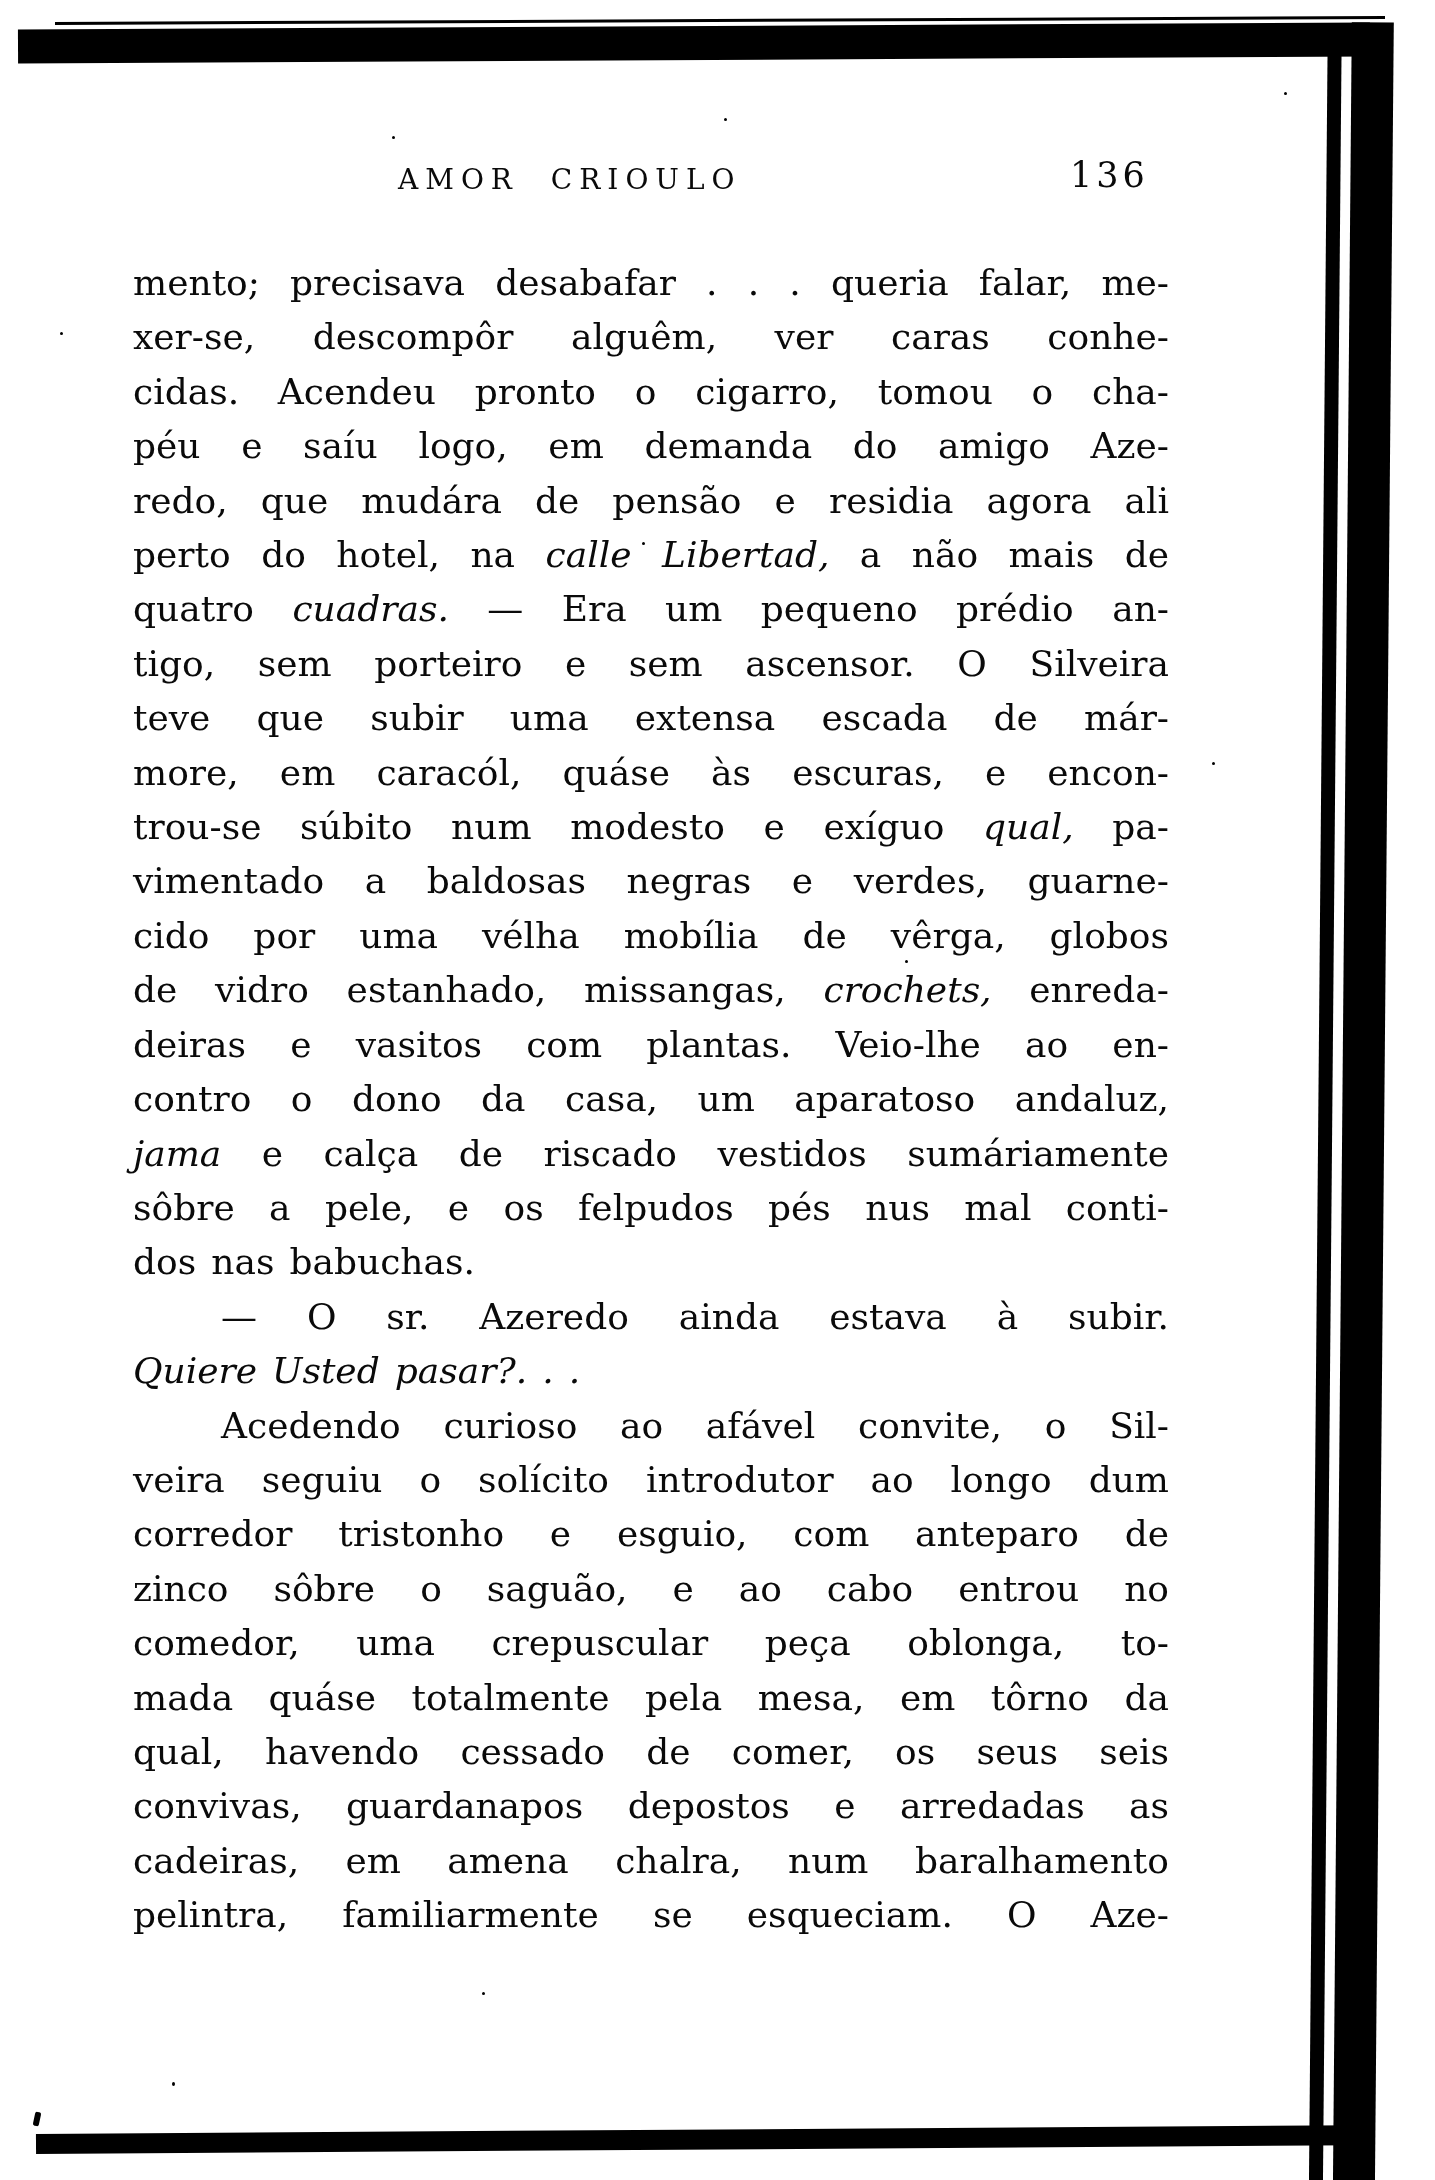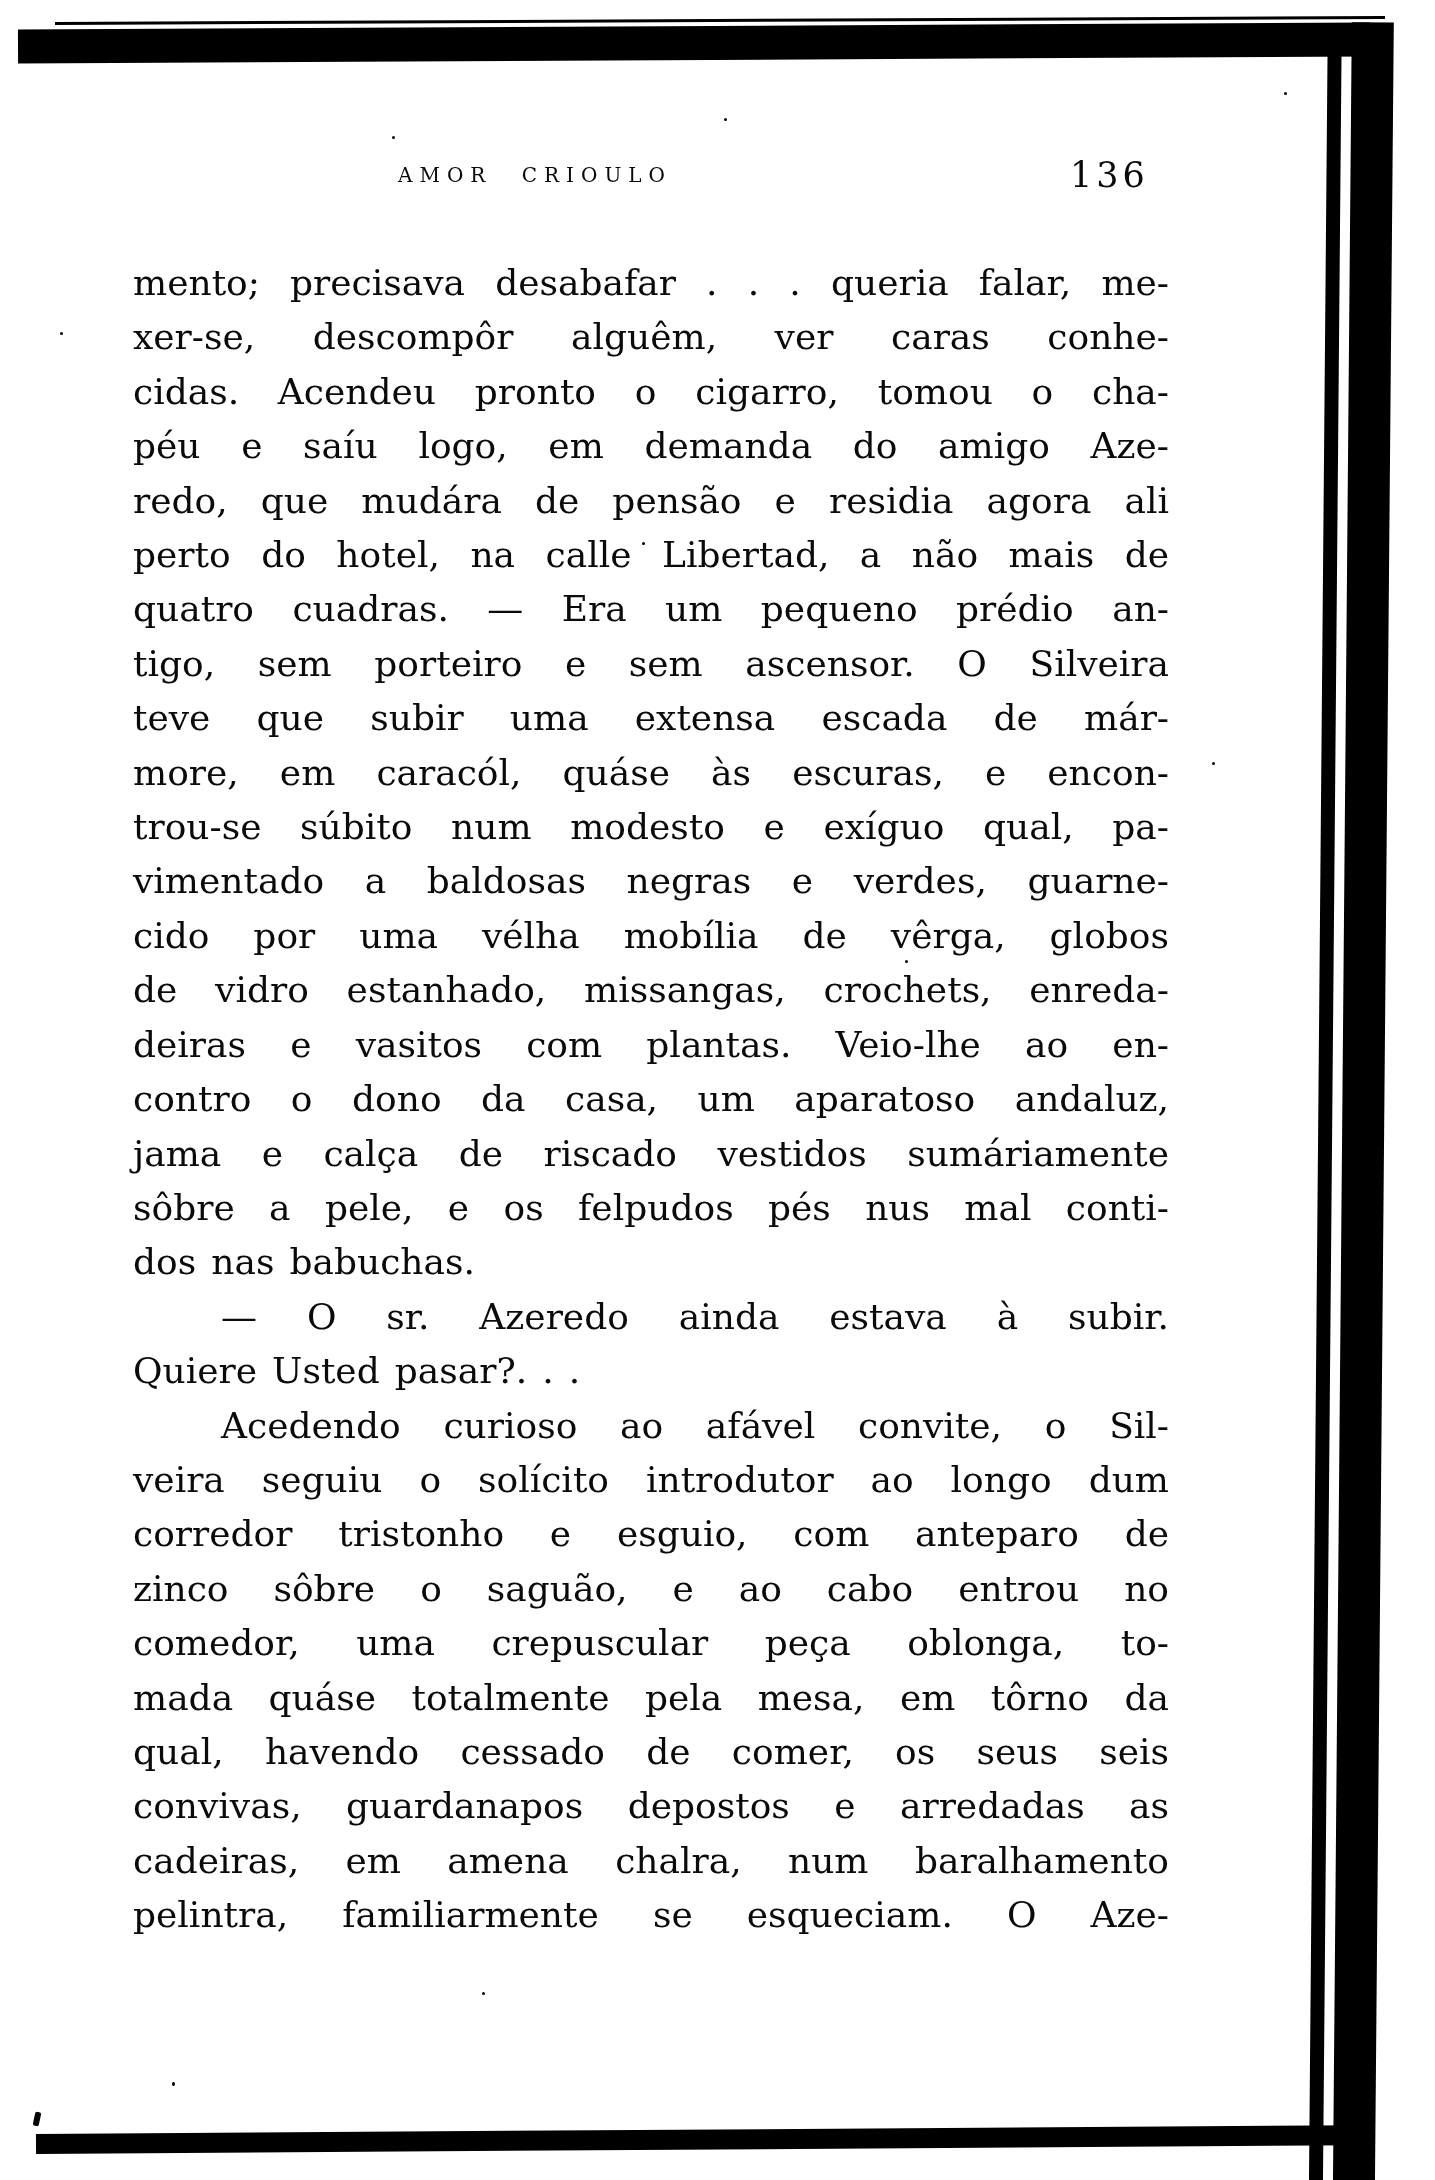--- a/index.html
+++ b/index.html
@@ -12,36 +12,36 @@
   .top-hairline{position:absolute;left:55px;top:19px;width:1330px;height:3px;background:#000;transform:rotate(-0.25deg)}
   .top-bar{position:absolute;left:18px;top:26px;width:1352px;height:34px;background:#000;transform:rotate(-0.3deg)}
   .right-group{position:absolute;left:1328px;top:0;width:110px;height:2180px;transform:rotate(0.5deg);transform-origin:top left}
   .right-inner-rule{position:absolute;left:0;top:28px;width:14px;height:2152px;background:#000}
   .right-outer-band{position:absolute;left:24px;top:22px;width:42px;height:2158px;background:#000}
   .bottom-bar{position:absolute;left:36px;top:2134px;width:1322px;height:20px;background:#000;transform:rotate(-0.38deg);transform-origin:left center}
 
   
   .running-title{
     position:absolute;left:398px;top:163px;
-    font-size:20px;letter-spacing:7px;word-spacing:16px;white-space:nowrap;
+    font-size:28px;letter-spacing:7px;word-spacing:16px;white-space:nowrap;
   }
   .page-number{
     position:absolute;left:1070px;top:155px;
     font-size:35px;letter-spacing:4px;
   }
 
   
   .bodytext{
     position:absolute;left:133px;top:256px;width:1036px;
     font-size:36px;line-height:54.4px;word-spacing:0.10em;
   }
   .line{min-height:54.4px}
   .j{text-align:justify;text-align-last:justify}
   .ind{text-indent:88px}
-  .it{}
+  .it{font-style:italic}
 
   
   .speck{position:absolute;background:#000;border-radius:50%}
   .s1{left:392px;top:136px;width:3px;height:3px}
   .s2{left:724px;top:118px;width:3px;height:3px}
   .s3{left:1284px;top:92px;width:3px;height:3px}
   .s4{left:60px;top:332px;width:3px;height:3px}
   .s5{left:642px;top:542px;width:3px;height:3px}
   .s6{left:1212px;top:762px;width:3px;height:3px}
   .s7{left:482px;top:1992px;width:3px;height:3px}

